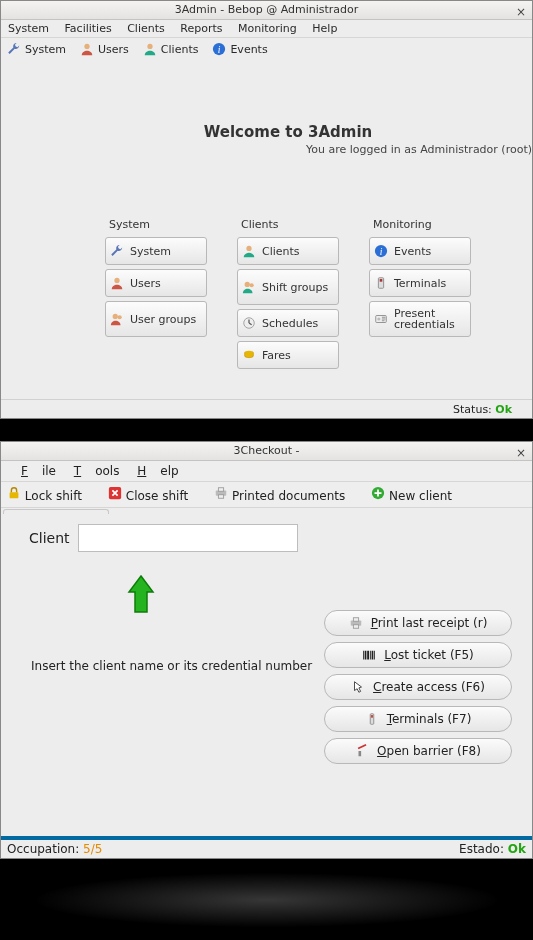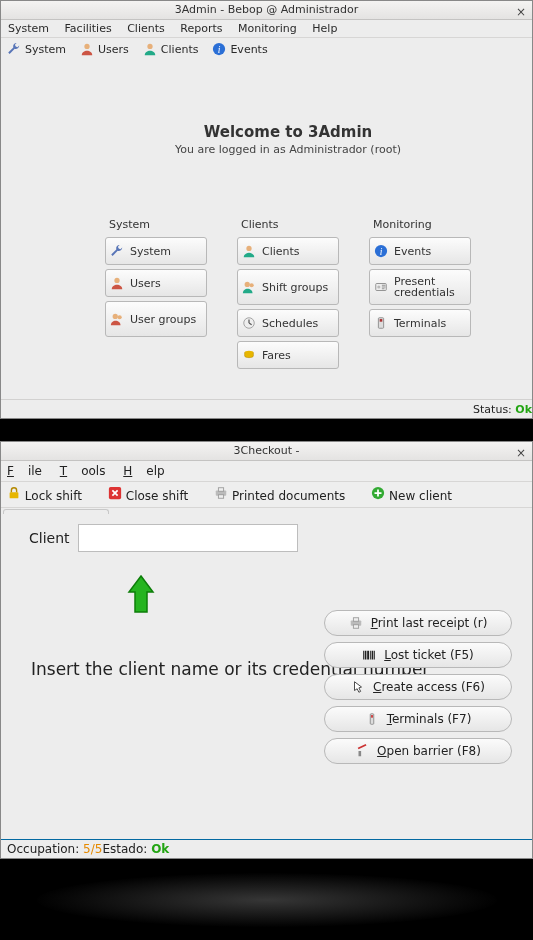--- a/index.html
+++ b/index.html
@@ -13,52 +13,52 @@
   .menubar span { margin-right:12px; cursor:pointer; }
   .toolbar { background:#ededed; border-bottom:1px solid #d7d6d5; padding:4px 6px; font-size:11px; color:#2a2a2a; display:flex; gap:14px; align-items:center;}
   .toolbar .titem { display:flex; align-items:center; gap:4px; cursor:pointer;}
   .ico { display:inline-flex; width:14px; height:14px; align-items:center; justify-content:center; }
 
   
   #win-admin { height:417px; }
   #admin-body { position:absolute; top:56px; bottom:20px; left:0; right:0; background:#ededed;padding-left:43px; }
   .welcome { text-align:center; margin-top:66px; }
   .welcome h2 { font-size:15px; font-weight:bold; margin:0 0 2px 0; color:#333;}
-  .welcome .sub { font-size:11px; color:#444;}
+  .welcome .sub { font-size:11px; color:#444;text-align:right;}
   .launchers { display:flex; justify-content:center; gap:30px; margin-top:62px;}
   .colhead { font-size:11px; color:#333; margin:0 0 6px 4px; }
   .lbtn { width:92px; height:22px; display:flex; align-items:center; gap:6px; padding:2px 4px; margin-bottom:4px;
           background:linear-gradient(#fcfcfc,#e6e6e6); border:1px solid #b8b8b8; border-radius:3px; font-size:11px; color:#333; cursor:pointer;}
   .lbtn.tall { height:30px; }
   .lbtn .txt2 { line-height:11px; }
-  .statusbar { position:absolute; bottom:0; left:0; right:0; height:18px; border-top:1px solid #d2d1d0; background:#ededed; font-size:11px; display:flex; justify-content:flex-end; align-items:center; padding:0 0;}
+  .statusbar { position:absolute; bottom:0; left:0; right:0; height:18px; border-top:1px solid #d2d1d0; background:#ededed; font-size:11px; display:flex; justify-content:flex-end; align-items:center; padding:0 20px;}
   .ok { color:#24a514; font-weight:bold;}
 
   
   #gap1 { height:22px; background:#000;}
 
   
   #win-checkout { height:416px; }
-  .menubar2 { background:#eeeeee; border-bottom:1px solid #d7d6d5; padding:3px 6px; font-size:12px; color:#222; }
+  .menubar2 { background:#eeeeee; border-bottom:1px solid #d7d6d5; padding:3px 20px; font-size:12px; color:#222; }
   .menubar2 span { margin-right:14px; cursor:pointer; }
   .menubar2 .ul { text-decoration:underline; }
   .toolbar2 { background:#eeeeee; border-bottom:1px solid #d7d6d5; padding:4px 6px; font-size:12px; color:#222; display:flex; gap:26px; align-items:center;}
   .tabbar { border-bottom:1px solid #c8c8c8; padding:0 2px; background:#ededed;}
   .tab { display:inline-block; padding:3px 8px; font-size:11px; border:1px solid #c8c8c8; border-bottom:1px solid #ededed; background:#ededed; border-radius:3px 3px 0 0; position:relative; top:1px; color:#333;}
   #co-body { position:absolute; top:72px; bottom:20px; left:0; right:0; background:#ededed; padding:8px;}
   .clientrow { display:flex; align-items:center; gap:8px; margin-top:2px;margin-left:20px;}
   .clientrow label { font-size:14px; color:#222;}
   .clientrow input { width:210px; height:22px; border:1px solid #bdbdbd; background:#fff; padding:2px 4px; font-size:13px;}
   #greenarrow { margin:22px 0 0 118px;}
-  .hint { font-size:17px; color:#222; margin:42px 0 0 22px;}
+  .hint { font-size:12px; color:#222; margin:42px 0 0 22px;}
   .actioncol { position:absolute; right:20px; top:96px; display:flex; flex-direction:column; gap:6px;}
   .abtn { width:186px; height:24px; background:linear-gradient(#fbfbfb,#e6e6e6); border:1px solid #b8b8b8; border-radius:13px;
           display:flex; align-items:center; justify-content:center; gap:8px; font-size:12px; color:#222; cursor:pointer;}
   .abtn .lead { text-decoration:underline;}
-  .statusbar2 { position:absolute; bottom:0; left:0; right:0; height:18px; border-top:1px solid #0369a1; background:#ededed; font-size:12px; display:flex; justify-content:flex-start; align-items:center; padding:0 6px;}
+  .statusbar2 { position:absolute; bottom:0; left:0; right:0; height:18px; border-top:4px solid #0369a1; background:#ededed; font-size:12px; display:flex; justify-content:space-between; align-items:center; padding:0 6px;}
   .occ-val { color:#e68a00; }
 
   
   #shadow { height:84px; background:#000;}
   #shadow .blob { width:460px; height:54px; margin:14px auto 0; background:radial-gradient(ellipse at center, rgba(60,60,60,0.9) 0%, rgba(0,0,0,0) 72%); border-radius:50%;}
 </style>
 </head>
 <body>
 
 <div class="win" id="win-admin">
@@ -196,38 +196,38 @@
         <div class="colhead">Monitoring</div>
         <div class="lbtn">
           <span class="ico">
               <svg viewBox="0 0 16 16" width="16" height="16">
                 <circle cx="8" cy="8" r="7" fill="#2b6fd6"></circle>
                 <text x="8" y="12" text-anchor="middle" font-size="11" fill="#fff" font-family="serif" font-style="italic">i</text>
               </svg>
             </span>
           <span>Events</span>
         </div>
+        <div class="lbtn">
+          <span class="ico">
+              <svg viewBox="0 0 16 16" width="16" height="16">
+                <rect x="5" y="2" width="6" height="12" rx="1" fill="#ddd" stroke="#888"></rect>
+                <rect x="6.5" y="3.5" width="3" height="3" fill="#a33"></rect>
+              </svg>
+            </span>
+          <span>Terminals</span>
+        </div>
         <div class="lbtn tall">
           <span class="ico">
               <svg viewBox="0 0 16 16" width="16" height="16">
                 <rect x="2" y="4" width="12" height="8" rx="1" fill="#eee" stroke="#888"></rect>
                 <circle cx="5.5" cy="8" r="1.8" fill="#bbb"></circle>
                 <path d="M9 6h4M9 8h4M9 10h3" stroke="#888"></path>
               </svg>
             </span>
           <span class="txt2">Present credentials</span>
-        </div>
-        <div class="lbtn">
-          <span class="ico">
-              <svg viewBox="0 0 16 16" width="16" height="16">
-                <rect x="5" y="2" width="6" height="12" rx="1" fill="#ddd" stroke="#888"></rect>
-                <rect x="6.5" y="3.5" width="3" height="3" fill="#a33"></rect>
-              </svg>
-            </span>
-          <span>Terminals</span>
         </div>
       </div>
     </div>
   </div>
 
   <div class="statusbar">
     <span>Status:</span>&nbsp;
     <span class="ok">Ok</span>
   </div>
 </div>

